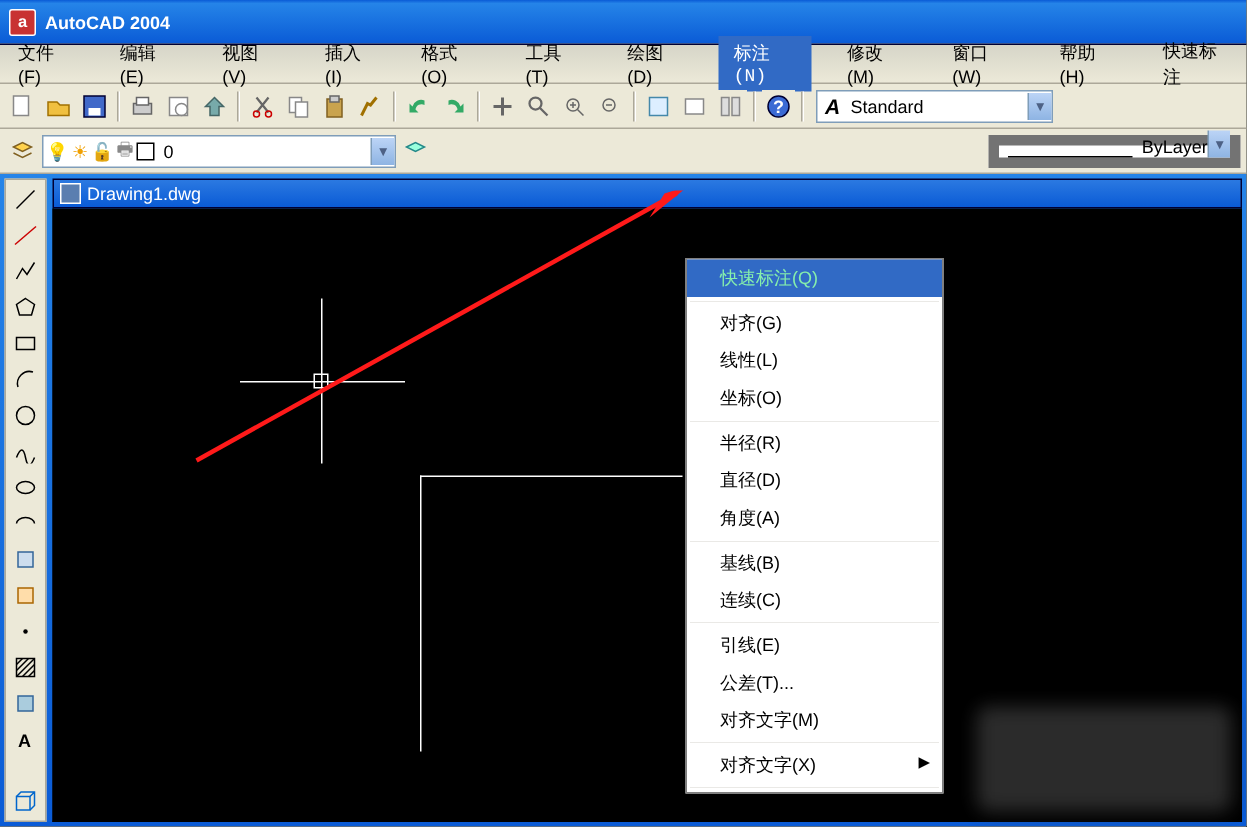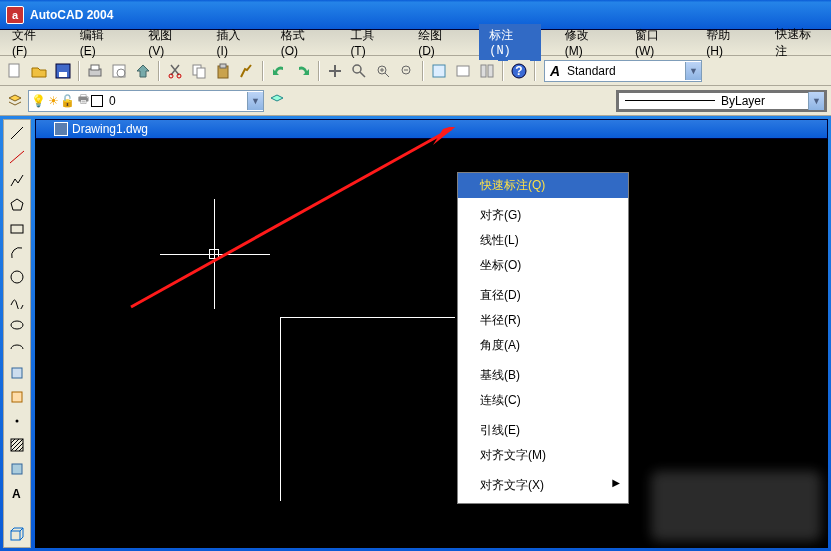--- a/index.html
+++ b/index.html
@@ -20,45 +20,45 @@
 .style-combo input { border: none; width: 120px; height: 18px; padding: 0 2px; background: #fff; }
 .style-combo .dd { width: 16px; height: 18px; background: linear-gradient(#bcd4f6,#8eb4e3); border-left: 1px solid #7f9db9; display: flex; align-items: center; justify-content: center; font-size: 9px; color: #4d6185; }
 
 .toolbar2 { height: 30px; background: #ece9d8; display: flex; align-items: center; padding: 2px 4px; border-bottom: 1px solid #aca899; }
 .layer-group { display: flex; align-items: center; gap: 2px; }
 .layer-combo { height: 22px; display: flex; align-items: center; border: 1px solid #7f9db9; background: #fff; width: 236px; }
 .layer-combo .icons { display: flex; align-items: center; padding: 0 2px; gap: 2px; }
 .layer-combo .sw { width: 12px; height: 12px; border: 1px solid #000; background: #fff; }
 .layer-combo .val { flex: 1; padding: 0 4px; }
 .layer-combo .dd { width: 16px; height: 18px; background: linear-gradient(#bcd4f6,#8eb4e3); border-left: 1px solid #7f9db9; display: flex; align-items: center; justify-content: center; font-size: 9px; color: #4d6185; }
-.bylayer-combo { height: 22px; display: flex; align-items: center; border: 3px solid #737373; background: #fff; width: 211px; margin-left: auto; }
+.bylayer-combo { height: 22px; display: flex; align-items: flex-end; border: 7px solid #737373; background: #fff; width: 168px; margin-left: auto; }
 .bylayer-combo .line { width: 90px; border-top: 1px solid #000; margin: 0 6px; }
 .bylayer-combo .val { flex: 1; }
 .bylayer-combo .dd { width: 16px; height: 18px; background: linear-gradient(#bcd4f6,#8eb4e3); border-left: 1px solid #7f9db9; display: flex; align-items: center; justify-content: center; font-size: 9px; color: #4d6185; }
 
 .workspace { position: relative; height: 435px; display: flex; background: linear-gradient(to bottom,#2584e8,#0a5bd6); padding: 3px 3px 3px 3px; }
 .left-toolbox { width: 28px; background: #ece9d8; border: 1px solid #aca899; display: flex; flex-direction: column; align-items: center; padding: 2px 0; gap: 2px; }
 .tool-btn { width: 22px; height: 22px; display: flex; align-items: center; justify-content: center; }
 
 .doc-area { flex: 1; margin-left: 4px; display: flex; flex-direction: column; }
-.doc-titlebar { height: 20px; background: linear-gradient(to bottom,#2b79e1,#0a5bd6); display: flex; align-items: center; padding: 0 18px; color: #fff; font-size: 11px; border: 1px solid #003; }
+.doc-titlebar { height: 20px; background: linear-gradient(to bottom,#2b79e1,#0a5bd6); display: flex; align-items: center; padding: 0 4px; color: #fff; font-size: 11px; border: 1px solid #003; }
 .doc-titlebar .doc-icon { width: 14px; height: 14px; background: #5a7eb0; border: 1px solid #fff; margin-right: 4px; }
 .canvas { flex: 1; background: #000; position: relative; border: 1px solid #000; border-top: none; }
 
 .crosshair-v { position: absolute; left: 178px; top: 60px; width: 1px; height: 110px; background: #fff; }
 .crosshair-h { position: absolute; left: 124px; top: 115px; width: 110px; height: 1px; background: #fff; }
 .pickbox { position: absolute; left: 173px; top: 110px; width: 10px; height: 10px; border: 1px solid #fff; }
 
 .rect { position: absolute; left: 244px; top: 178px; width: 175px; height: 184px; border: 1px solid #fff; border-right: none; border-bottom: none; }
 
 .arrow { position: absolute; left: 75px; top: -12px; width: 350px; height: 200px; pointer-events: none; }
 
 .dropdown { position: absolute; left: 457px; top: 56px; width: 172px; background: #fff; border: 1px solid #808080; box-shadow: 2px 2px 3px rgba(0,0,0,.3); z-index: 100; }
 .dropdown .dd-item { padding: 4px 22px; cursor: default; white-space: nowrap; position: relative; }
-.dropdown .dd-item.highlight { background: #316ac5; color: #fde047; }
+.dropdown .dd-item.highlight { background: #316ac5; color: #86efac; }
 .dropdown .dd-sep { height: 1px; background: #aca899; margin: 2px 2px; border-bottom: 1px solid #fff; }
 .dropdown .dd-item .sub-arrow { position: absolute; right: 8px; top: 4px; font-size: 10px; }
 
 .blur { position: absolute; right: 6px; bottom: 6px; width: 170px; height: 70px; background: #333; filter: blur(6px); border-radius: 8px; opacity: .85; }
 </style>
 </head>
 <body>
 
 <div class="titlebar">
   <div class="app-icon">a</div>
@@ -353,28 +353,29 @@
     </div>
   </div>
 
   <div class="dropdown">
     <div class="dd-item highlight">快速标注(Q)</div>
     <div class="dd-sep"></div>
     <div class="dd-item">对齐(G)</div>
     <div class="dd-item">线性(L)</div>
     <div class="dd-item">坐标(O)</div>
     <div class="dd-sep"></div>
+    <div class="dd-item">半径(R)</div>
     <div class="dd-item">直径(D)</div>
-    <div class="dd-item">半径(R)</div>
     <div class="dd-item">角度(A)</div>
     <div class="dd-sep"></div>
     <div class="dd-item">基线(B)</div>
     <div class="dd-item">连续(C)</div>
     <div class="dd-sep"></div>
     <div class="dd-item">引线(E)</div>
+    <div class="dd-item">公差(T)...</div>
     <div class="dd-item">对齐文字(M)</div>
     <div class="dd-sep"></div>
     <div class="dd-item"><span>对齐文字(X)</span><span class="sub-arrow">▶</span></div>
     <div class="dd-sep"></div>
 
   </div>
 
 </div>
 
 </body></html>

